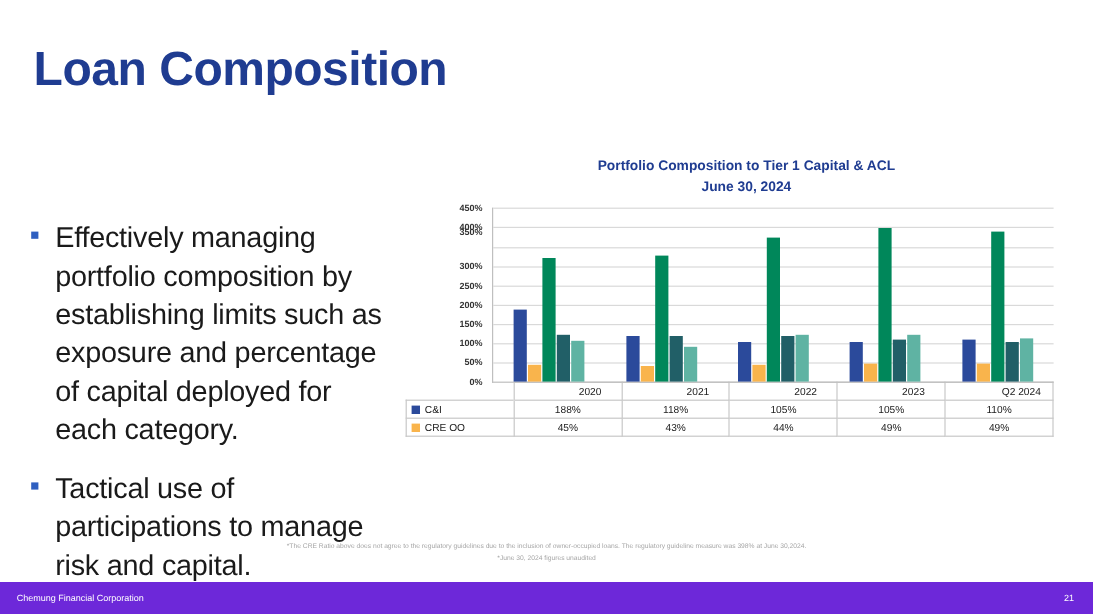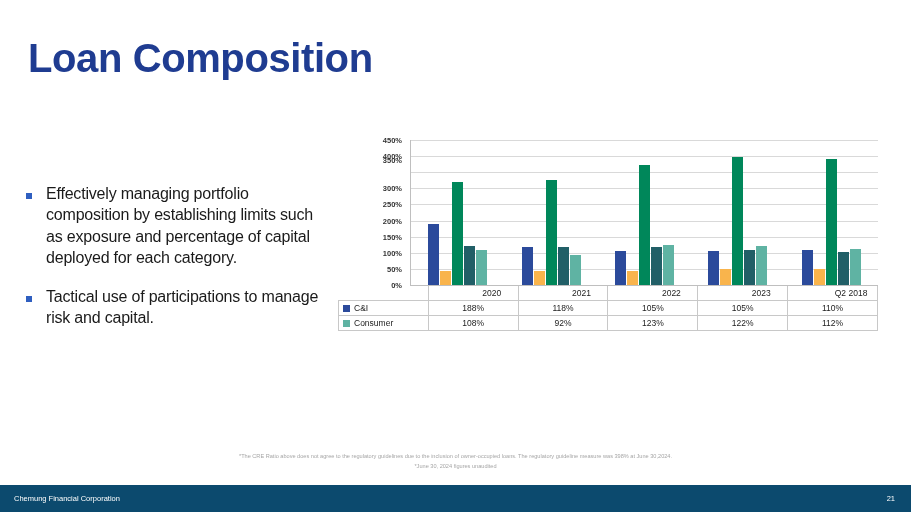--- a/index.html
+++ b/index.html
@@ -41,21 +41,21 @@
   }
   .bullet-marker {
     width: 6px;
     height: 6px;
     background: #2F5FC0;
     margin-top: 10px;
     margin-right: 14px;
     flex: 0 0 auto;
   }
   .bullet-text {
-    font-size: 16px;
+    font-size: 24px;
     color: #1a1a1a;
     line-height: 1.33;
     letter-spacing: -0.2px;
   }
 
   
   #chart-panel {
     position: absolute;
     left: 338px;
     top: 131px;
@@ -189,21 +189,21 @@
     line-height: 1.75;
   }
 
   
   #footer-bar {
     position: absolute;
     left: 0;
     bottom: 0;
     width: 911px;
     height: 27px;
-    background: #0c4a6e;
+    background: #6d28d9;
     color: #ffffff;
   }
   #footer-left {
     position: absolute;
     left: 14px;
     top: 9px;
     font-size: 7.5px;
   }
   #footer-center {
     position: absolute;
@@ -231,20 +231,24 @@
     <span class="bullet-text">Effectively managing portfolio composition by establishing limits such as exposure and percentage of capital deployed for each category.</span>
   </div>
   <div class="bullet-item">
     <span class="bullet-marker"></span>
     <span class="bullet-text">Tactical use of participations to manage risk and capital.</span>
   </div>
 </div>
 
 <div id="chart-panel">
 
+  <div id="chart-title">
+    <div>Portfolio Composition to Tier 1 Capital &amp; ACL</div>
+    <div>June 30, 2024</div>
+  </div>
 
   <div id="plot-wrap">
     <div id="y-axis" style="width: 68px;">
         <div class="y-tick" style="top: 145px;">0%</div>
         <div class="y-tick" style="top: 128.889px;">50%</div>
         <div class="y-tick" style="top: 112.778px;">100%</div>
         <div class="y-tick" style="top: 96.6667px;">150%</div>
         <div class="y-tick" style="top: 80.5556px;">200%</div>
         <div class="y-tick" style="top: 64.4444px;">250%</div>
         <div class="y-tick" style="top: 48.3333px;">300%</div>
@@ -305,39 +309,39 @@
   </div>
 
   <table id="data-table">
     <thead>
       <tr>
         <th class="corner-cell"></th>
       <th class="head-cell">2020</th>
           <th class="head-cell">2021</th>
           <th class="head-cell">2022</th>
           <th class="head-cell">2023</th>
-          <th class="head-cell">Q2 2018</th>
+          <th class="head-cell">Q2 2024</th>
         </tr>
     </thead>
     <tbody>
         <tr>
           <td class="legend-cell"><span class="legend-swatch" style="background: rgb(43, 74, 155);"></span><span>C&amp;I</span></td>
           <td class="val-cell">188%</td>
           <td class="val-cell">118%</td>
           <td class="val-cell">105%</td>
           <td class="val-cell">105%</td>
           <td class="val-cell">110%</td>
         </tr>
         <tr>
-          <td class="legend-cell"><span class="legend-swatch" style="background: rgb(95, 179, 163);"></span><span>Consumer</span></td>
-          <td class="val-cell">108%</td>
-          <td class="val-cell">92%</td>
-          <td class="val-cell">123%</td>
-          <td class="val-cell">122%</td>
-          <td class="val-cell">112%</td>
+          <td class="legend-cell"><span class="legend-swatch" style="background: rgb(249, 180, 76);"></span><span>CRE OO</span></td>
+          <td class="val-cell">45%</td>
+          <td class="val-cell">43%</td>
+          <td class="val-cell">44%</td>
+          <td class="val-cell">49%</td>
+          <td class="val-cell">49%</td>
         </tr>
       </tbody>
   </table>
 </div>
 
 <div id="footnotes">
   <div>*The CRE Ratio above does not agree to the regulatory guidelines due to the inclusion of owner-occupied loans. The regulatory guideline measure was 398% at  June 30,2024.</div>
   <div>*June 30, 2024 figures unaudited</div>
 </div>
 

